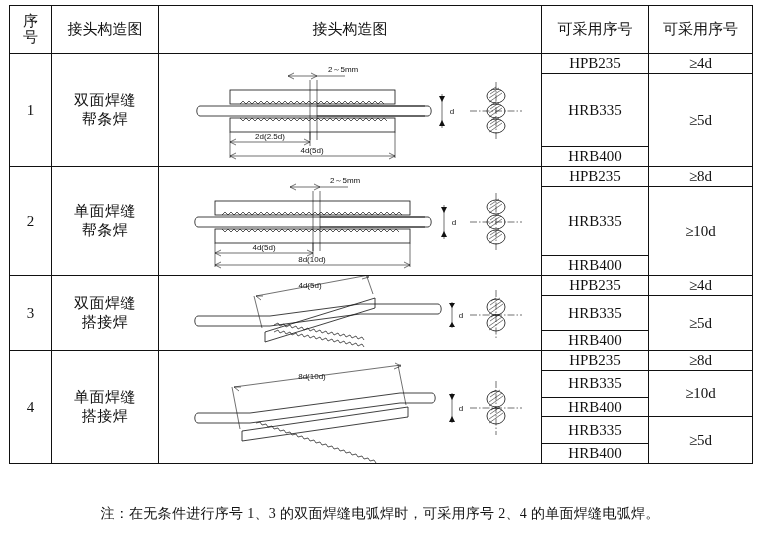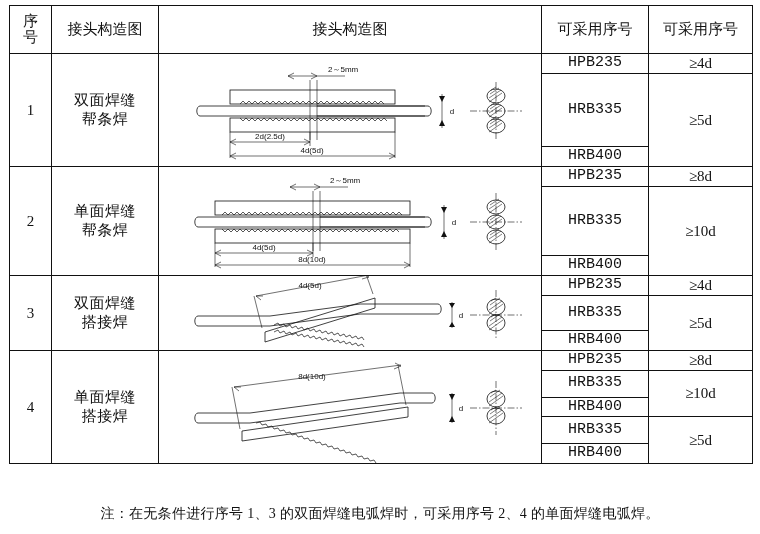--- a/index.html
+++ b/index.html
@@ -20,21 +20,21 @@
   }
   .c-idx{width:42px;}
   .c-type{width:107px;}
   .c-fig{width:383px;}
   .c-grade{width:107px;}
   .c-len{width:104px;}
   .hdr{height:47px;font-size:15.5px;}
   .hdr .stack{display:block;line-height:1.05;}
   .idx-num{font-size:15px;}
   .type-txt{font-size:15.5px;line-height:1.45;letter-spacing:.5px;}
-  .grade{font-size:15px;font-family:Liberation Mono, monospace;}
+  .grade{font-size:15px;font-family:Liberation Serif, serif;}
   .len{font-size:15px;}
   .figcell{padding:0;}
   .figwrap{display:block;width:100%;}
   svg{display:block;margin:0 auto;}
   .note{
     position:absolute;left:0;top:505px;width:760px;
     text-align:center;font-size:14px;
     font-family:"Liberation Serif","DejaVu Serif",serif;
     color:#111;letter-spacing:.3px;
   }

